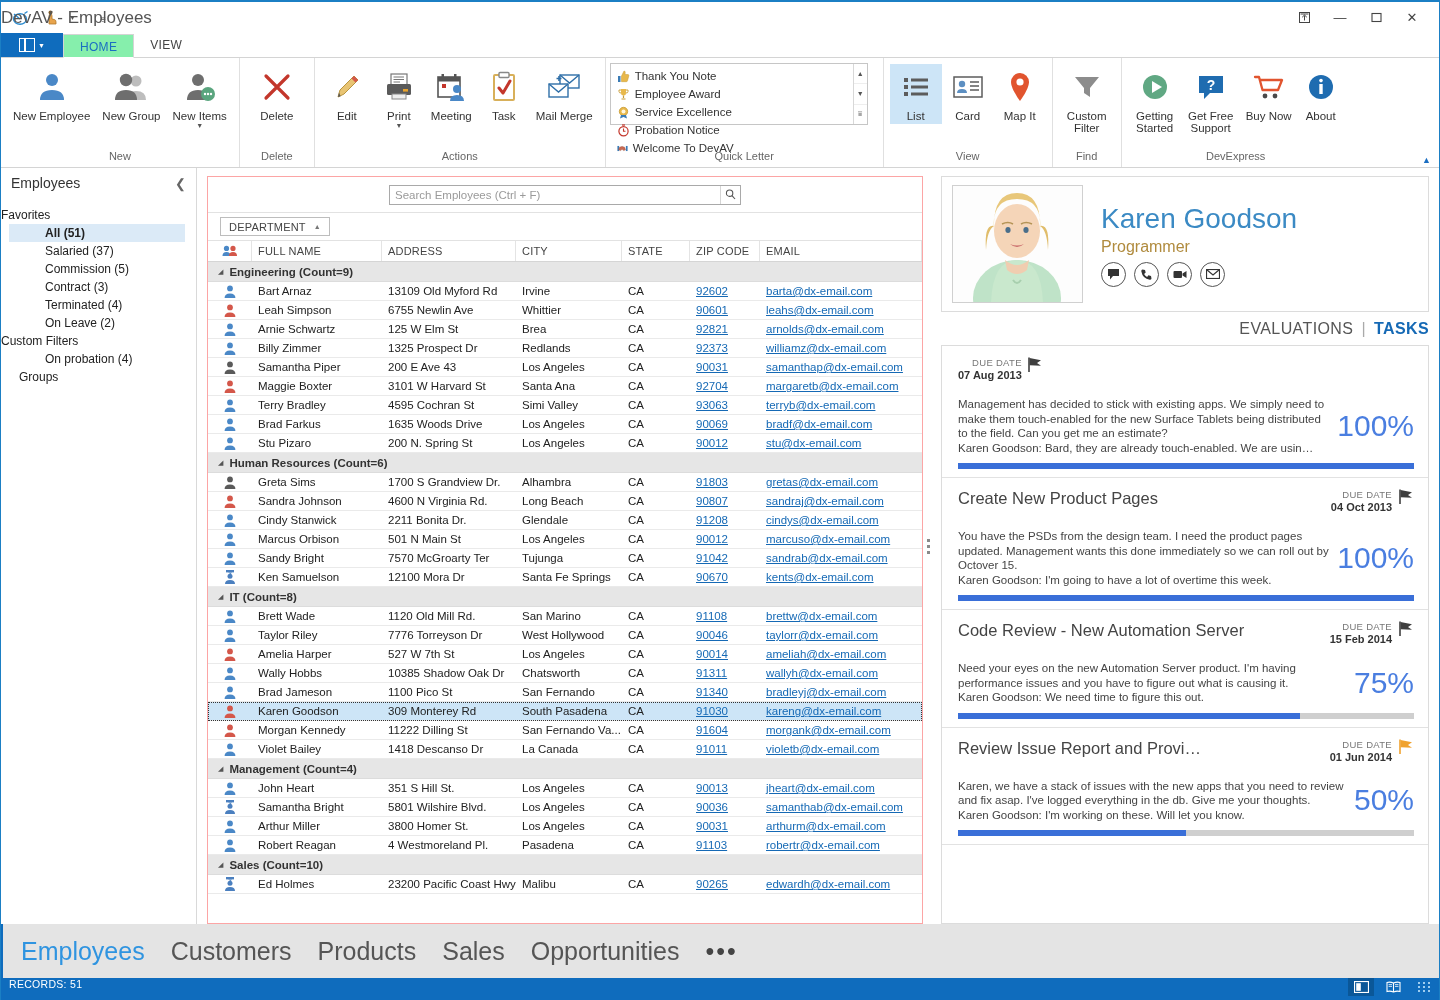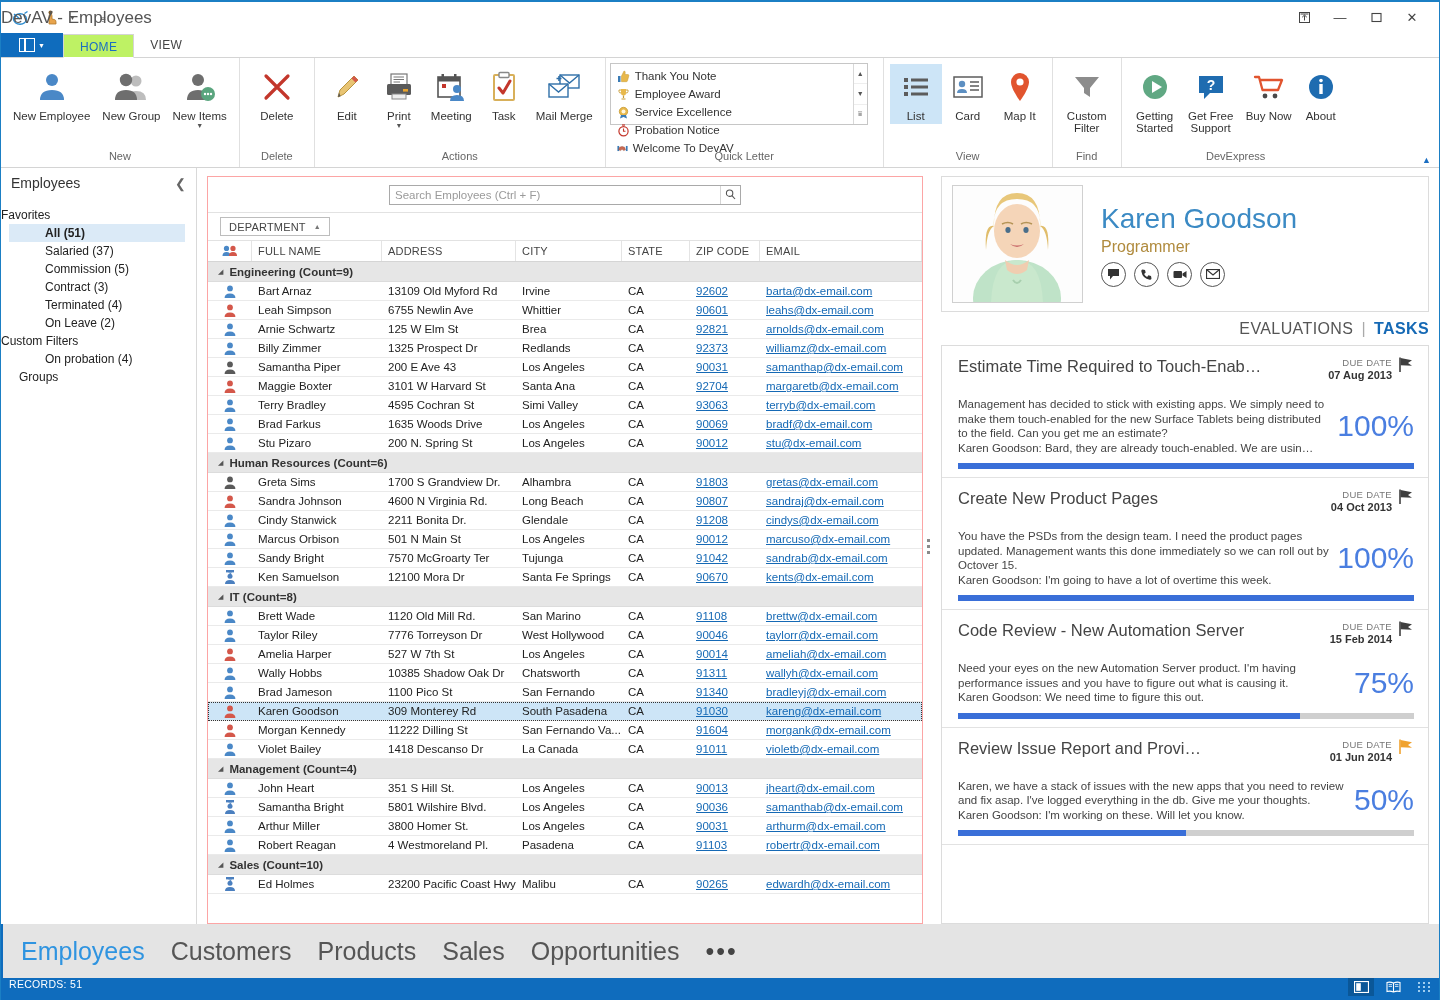--- a/index.html
+++ b/index.html
@@ -29,21 +29,21 @@
 
   
   .tabrow { height:24px; background:#fff; display:flex; align-items:flex-end; position:relative;}
   .appbtn { width:62px; height:24px; background:#0f6cbd; display:flex; align-items:center;
             justify-content:center; gap:3px; color:#fff; }
   .appbtn .bk { width:16px;height:14px;border:1.6px solid #fff; display:block; position:relative;}
   .appbtn .bk:after { content:""; position:absolute; left:4px; top:0; bottom:0; width:1.6px; background:#fff;}
   .appbtn .cr { font-size:7px; }
   .rtab { padding:0 16px; height:24px; line-height:24px; font-size:12px; color:#1b6ec2;
           letter-spacing:.3px;}
-  .rtab.active { background:#bef264; border:1px solid #d4d4d4; border-bottom:1px solid #fff;
+  .rtab.active { background:#86efac; border:1px solid #d4d4d4; border-bottom:1px solid #fff;
                  position:relative; top:1px; z-index:3;}
   .rtab.inactive { color:#444; }
 
   
   .ribbon { height:111px; background:#fff; border-top:1px solid #d4d4d4;
             border-bottom:1px solid #d4d4d4; display:flex; position:relative; }
   .rgroup { display:flex; flex-direction:column; height:100%; position:relative;}
   .rgroup + .rgroup { border-left:1px solid #e0e0e0; }
   .rgitems { flex:1; display:flex; align-items:flex-start; padding:6px 6px 0 6px; }
   .rglabel { height:20px; line-height:18px; text-align:center; font-size:11px; color:#666; }
@@ -1058,21 +1058,20 @@
 
       <div class="tabsrow">
         <span class="ptab">EVALUATIONS</span>
         <span class="ptab-sep">|</span>
         <span class="ptab active">TASKS</span>
       </div>
 
       <div class="tasklist" id="task-list">
           <div class="taskcard">
             <div class="tc-top">
-              <div class="tc-title">Estimate Time Required to Touch-Enab…</div>
               <div class="tc-due">
                 <div class="lbl">DUE DATE</div>
                 <div class="dt">07 Aug 2013</div>
               </div>
               <div class="tc-flag"><svg width="17" height="17" viewBox="0 0 17 17">
                   <path d="M3 1.5 V16" stroke="#3f3f3f" stroke-width="1.6"></path>
                   <path d="M3.6 2 L15 4.2 L11 7 L15 9.8 L3.6 9.2 Z" fill="#3f3f3f"></path>
                 </svg></div>
             </div>
             <div class="tc-mid">

